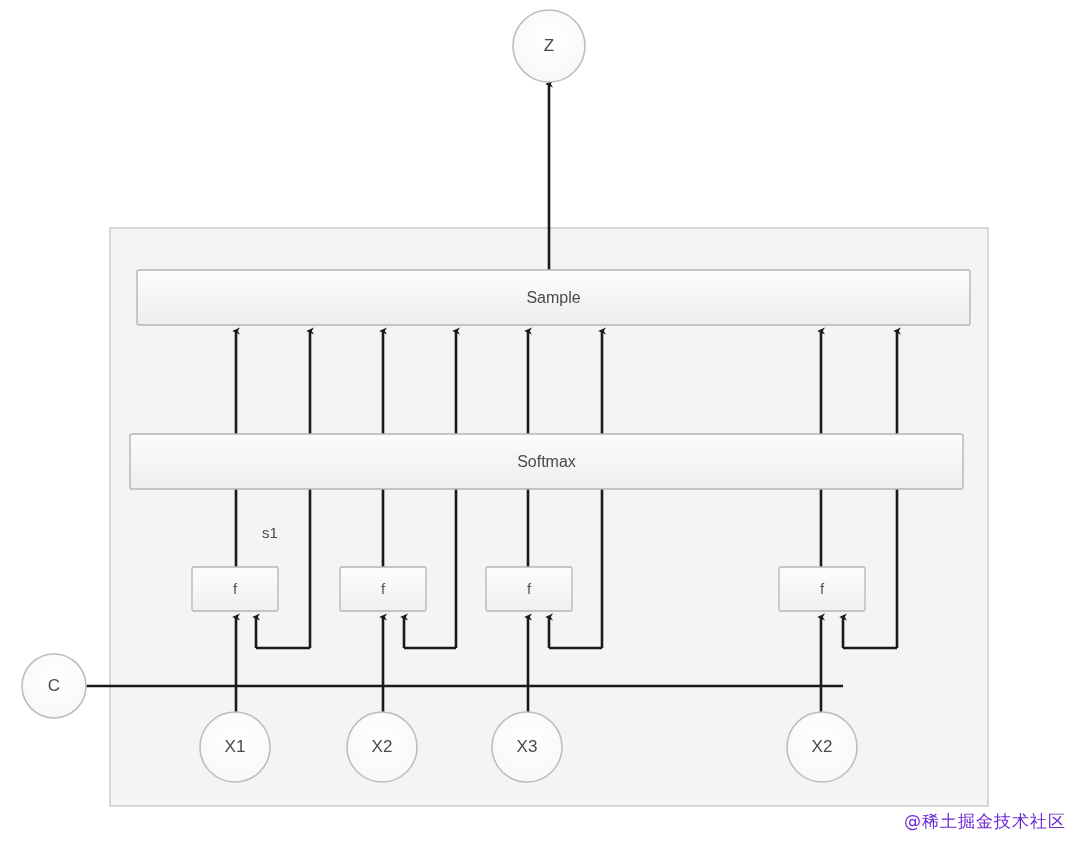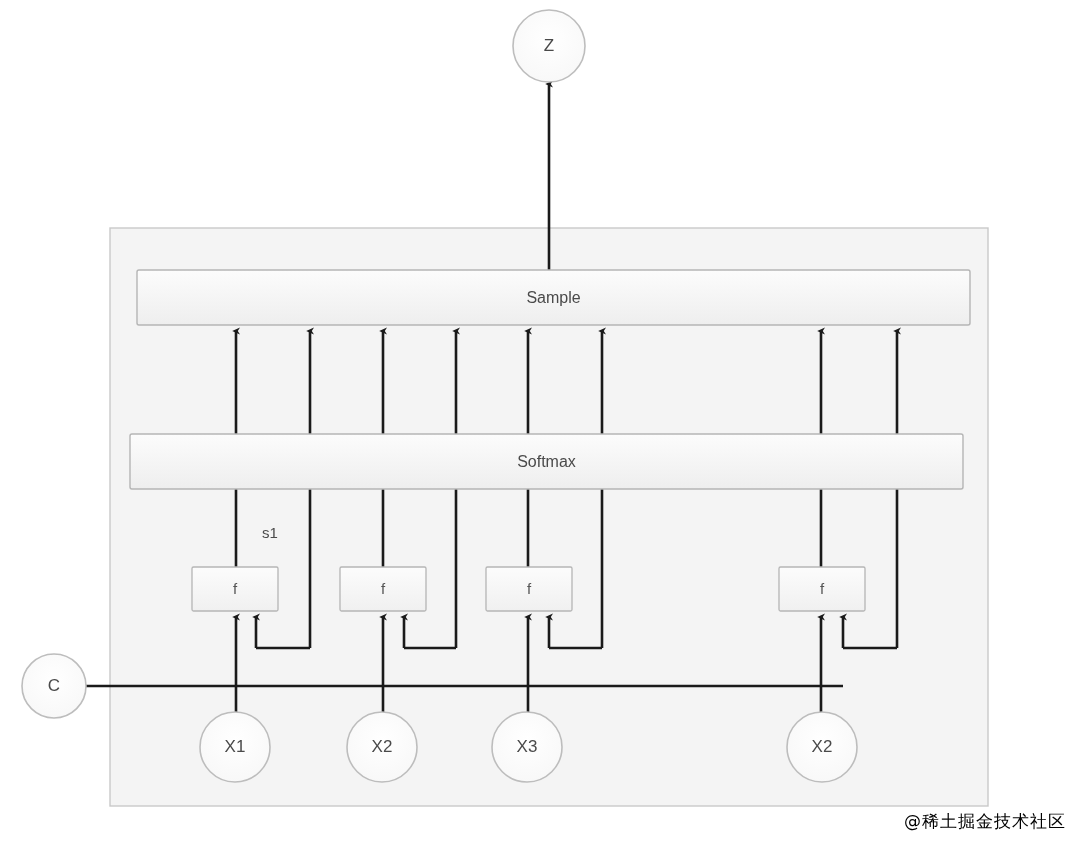--- a/index.html
+++ b/index.html
@@ -9,21 +9,21 @@
     position:relative;overflow:hidden;
   }
   #stage{position:absolute;left:0;top:0;width:1080px;height:841px;}
   svg{display:block;}
   .node-label{font-size:17px;fill:#4a4a4a;font-family:"Liberation Sans","DejaVu Sans",sans-serif;}
   .box-label{font-size:16px;fill:#4a4a4a;font-family:"Liberation Sans","DejaVu Sans",sans-serif;}
   .f-label{font-size:15px;fill:#555555;font-family:"Liberation Sans","DejaVu Sans",sans-serif;}
   .small-label{font-size:15px;fill:#4a4a4a;font-family:"Liberation Sans","DejaVu Sans",sans-serif;}
   .watermark{
     position:absolute;right:14px;bottom:8px;
-    font-size:17px;color:#000000;letter-spacing:1px;
+    font-size:17px;color:#6d28d9;letter-spacing:1px;
     font-family:"DejaVu Sans","Liberation Sans",sans-serif;
     user-select:none;
   }
 </style>
 </head>
 <body>
 
 <div id="stage">
   <svg id="svgroot" width="1080" height="841" viewBox="0 0 1080 841">
     <defs>

